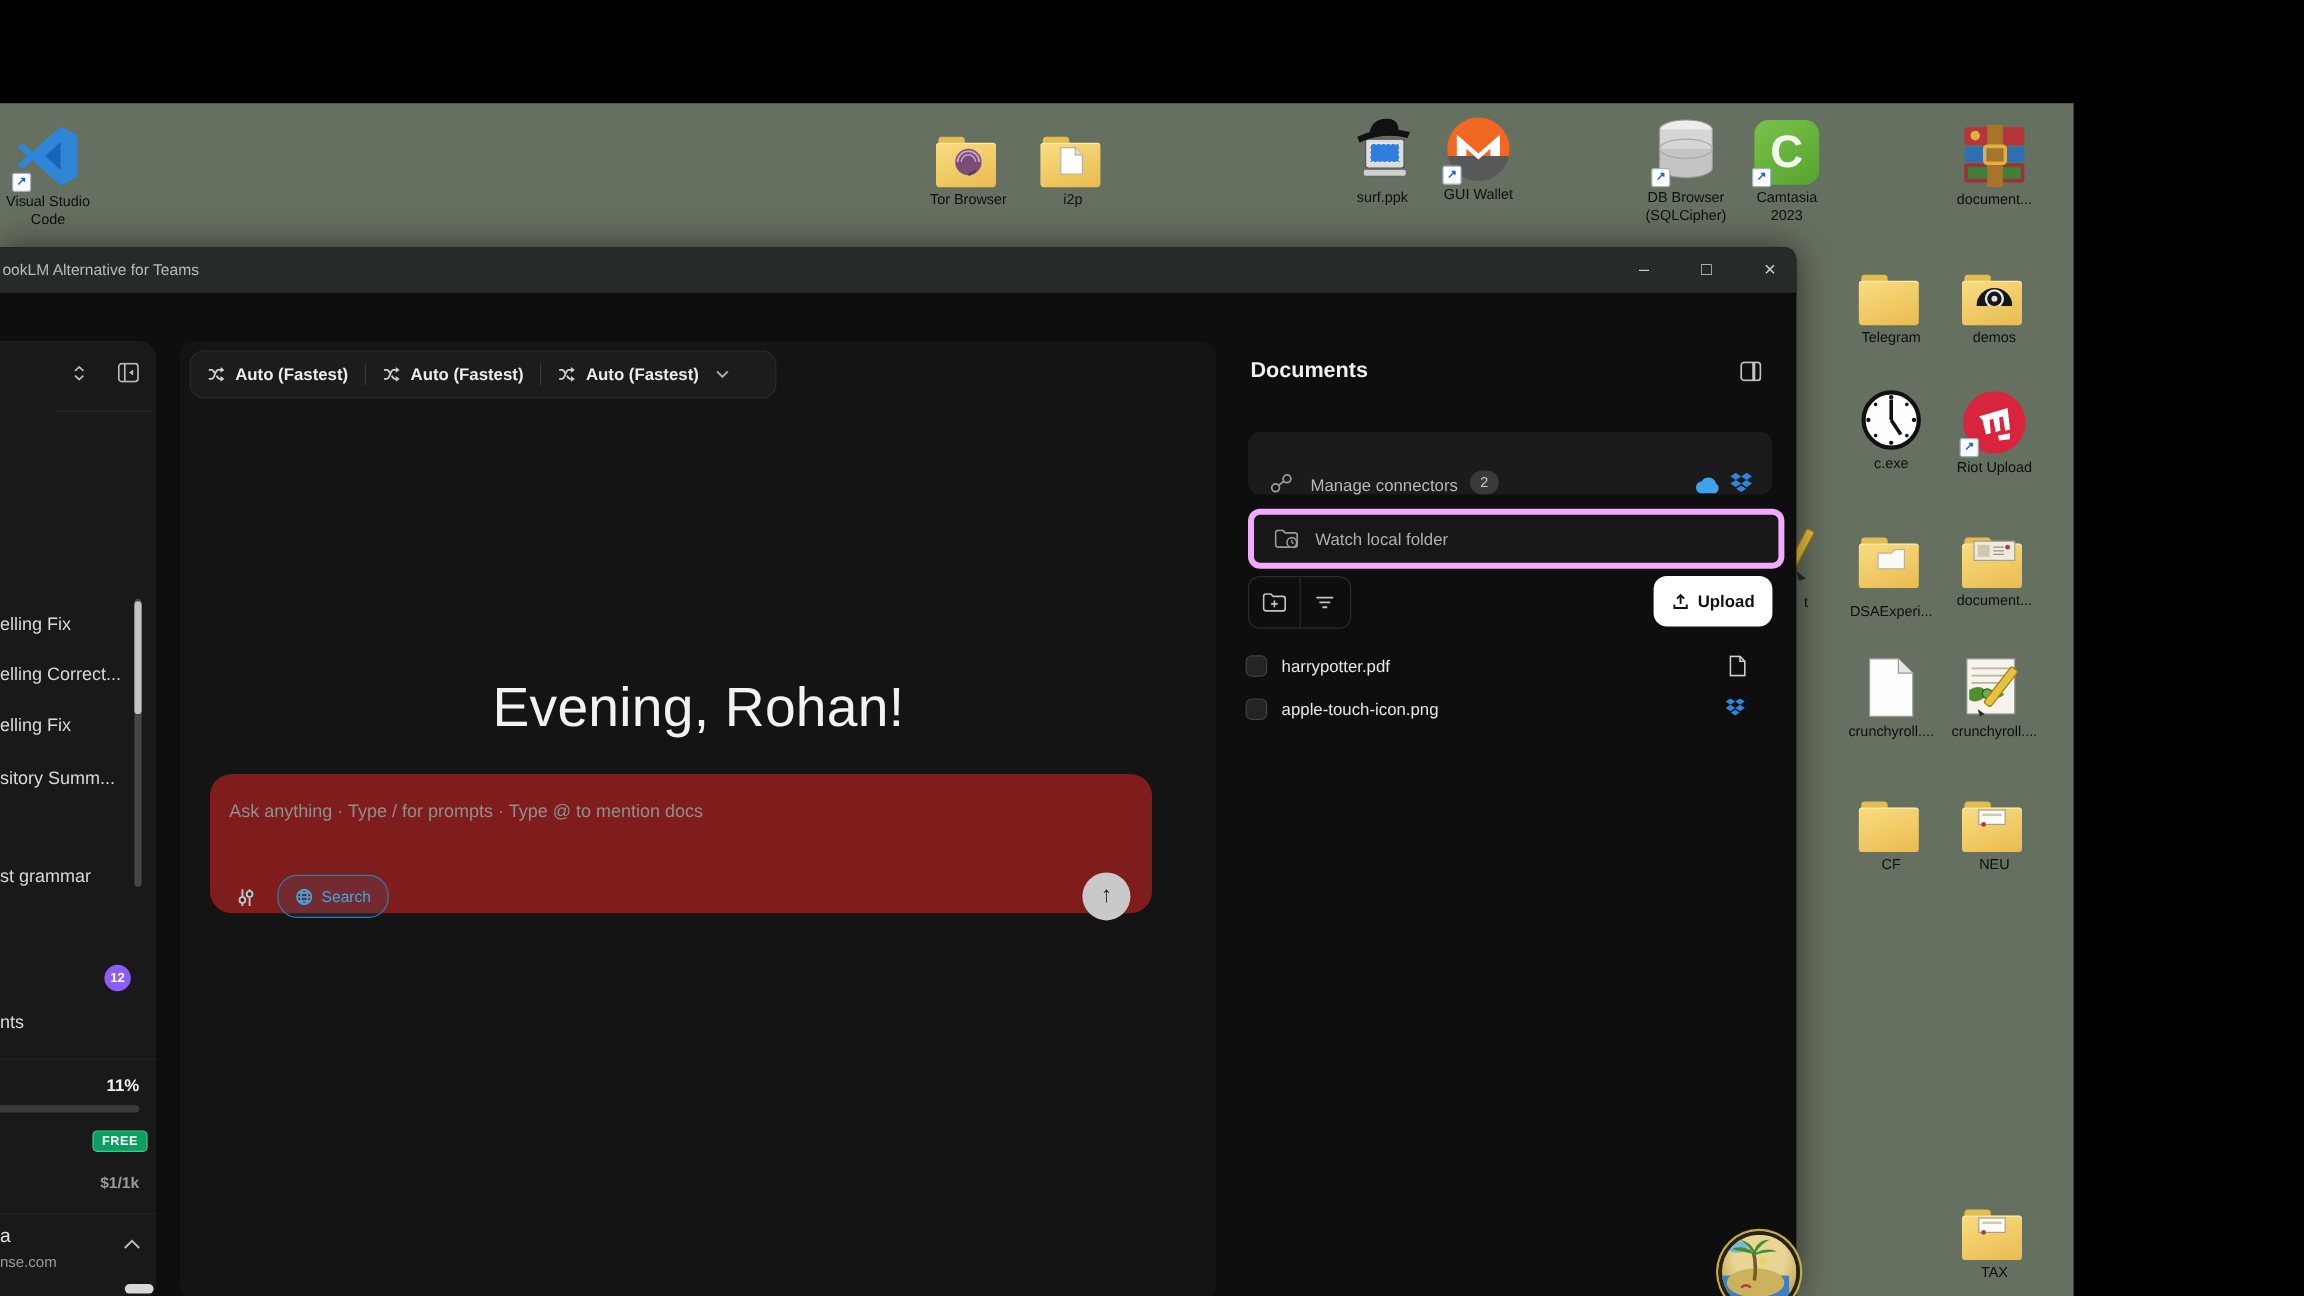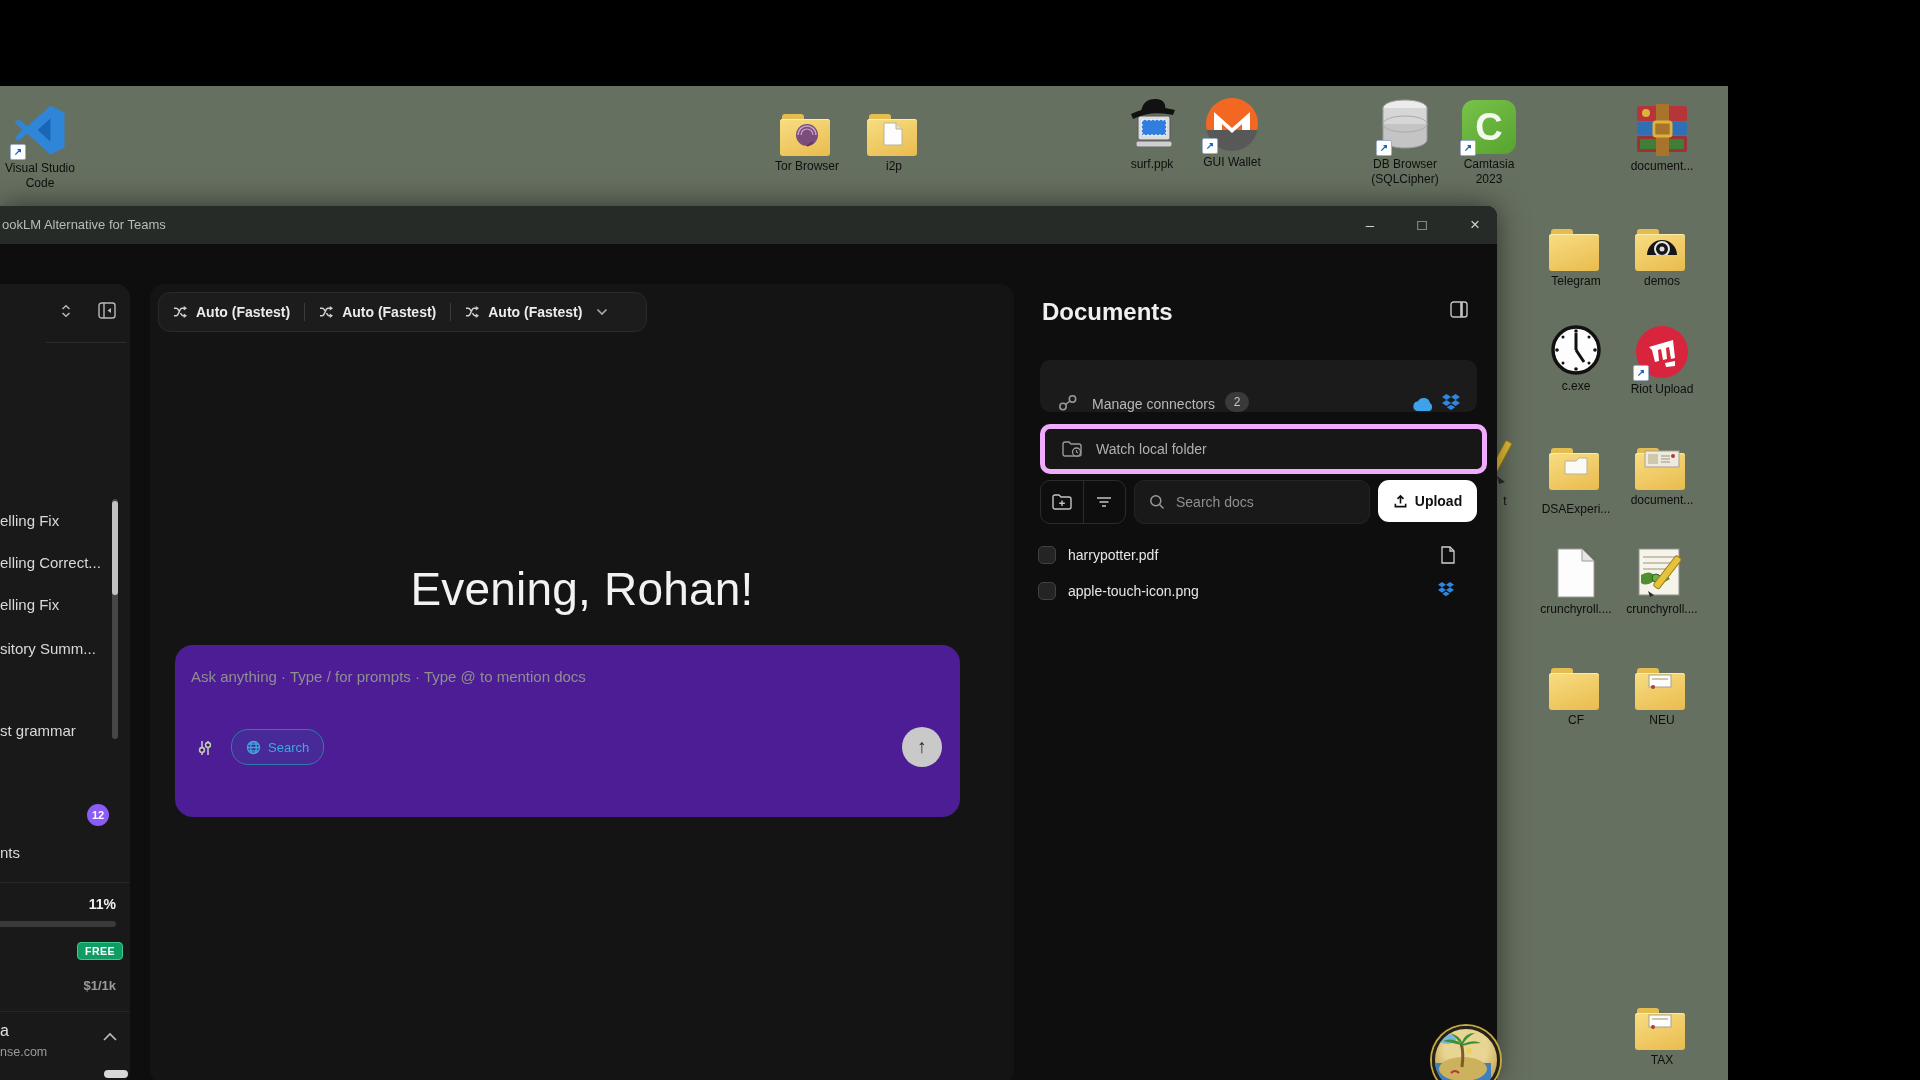--- a/index.html
+++ b/index.html
@@ -35,31 +35,31 @@
   
   #model-group{position:absolute;left:8px;top:8px;width:487px;height:38px;background:#1c1c1c;
                border:1px solid #2a2a2a;border-radius:12px;display:flex;align-items:center;}
   .model-btn{display:flex;align-items:center;gap:8px;padding:0 14px;height:100%;cursor:pointer;}
   .model-btn span{font-size:14px;font-weight:bold;color:#ececec;}
   .vsep{width:1px;height:18px;background:#3a3a3a;}
 
   #greeting{position:absolute;left:0;top:278px;width:100%;text-align:center;
             font-size:46px;font-weight:500;color:#f2f2f2;letter-spacing:.2px;}
 
-  #ask-card{position:absolute;left:25px;top:361px;width:785px;height:172px;background:#4c1d95;border-radius:18px;}
+  #ask-card{position:absolute;left:25px;top:361px;width:785px;height:116px;background:#7f1d1d;border-radius:18px;}
   #ask-ph{position:absolute;left:16px;top:23px;font-size:15px;color:#8f8f8f;}
   #search-pill{position:absolute;left:56px;top:84px;height:34px;padding:0 14px;display:flex;align-items:center;gap:7px;
                border:1px solid #2e7da8;background:rgba(46,125,168,.14);border-radius:17px;cursor:pointer;}
   #search-pill span{color:#3fa7dd;font-size:13px;}
   #send-btn{position:absolute;right:18px;top:82px;width:40px;height:40px;border-radius:50%;background:#c9c9c9;
             color:#2b2b2b;font-size:19px;font-weight:bold;text-align:center;line-height:40px;cursor:pointer;}
 
   
   .doc-row{position:absolute;left:1040px;width:437px;border-radius:10px;display:flex;align-items:center;}
-  #docs-title{position:absolute;left:1042px;top:92px;font-size:24px;font-weight:bold;color:#f0f0f0;}
+  #docs-title{position:absolute;left:1042px;top:92px;font-size:18px;font-weight:bold;color:#f0f0f0;}
   .badge-num{min-width:20px;height:20px;border-radius:10px;background:#3a3a3a;color:#c9c9c9;font-size:12px;
              display:flex;align-items:center;justify-content:center;padding:0 2px;}
   #upload-btn{position:absolute;left:1378px;top:274px;width:99px;height:42px;background:#fff;border-radius:11px;
               display:flex;align-items:center;justify-content:center;gap:7px;cursor:pointer;}
   #upload-btn span{font-size:14px;font-weight:bold;color:#111;}
   .file-row{position:absolute;left:1030px;width:447px;height:34px;display:flex;align-items:center;}
   .cbx{width:16px;height:16px;border-radius:5px;border:1.5px solid #414141;background:#242424;margin-left:8px;}
   .fname{margin-left:12px;font-size:14px;color:#e6e6e6;}
   .ficon-right{position:absolute;right:22px;top:8px;}
 
@@ -502,27 +502,20 @@
           <path d="M10 6.5 V12 M7.2 9.2 H12.8" stroke="#c3c3c3" stroke-width="1.4"></path>
         </svg>
       </div>
       <div style="width:1px;height:42px;background:#2b2b2b;"></div>
       <div style="flex:1;display:flex;justify-content:center;">
         <svg width="16" height="12" viewBox="0 0 16 12">
           <path d="M1 2 H15 M3.5 6 H12.5 M6 10 H10" stroke="#c3c3c3" stroke-width="1.6"></path>
         </svg>
       </div>
     </div>
-    <div class="abs" style="left:1134px;top:274px;width:234px;height:42px;background:#191919;border:1px solid #242424;border-radius:10px;display:flex;align-items:center;">
-      <svg style="margin-left:14px;" width="16" height="16" viewBox="0 0 16 16">
-        <circle cx="6.8" cy="6.8" r="5" fill="none" stroke="#9a9a9a" stroke-width="1.5"></circle>
-        <path d="M10.5 10.5 L14.5 14.5" stroke="#9a9a9a" stroke-width="1.5"></path>
-      </svg>
-      <span style="margin-left:11px;font-size:14px;color:#8f8f8f;">Search docs</span>
-    </div>
     <div id="upload-btn">
       <svg width="15" height="15" viewBox="0 0 16 16">
         <path d="M8 10 V2.5 M4.8 5.2 L8 2 L11.2 5.2" fill="none" stroke="#111" stroke-width="1.7"></path>
         <path d="M2.5 10.5 V13.5 H13.5 V10.5" fill="none" stroke="#111" stroke-width="1.7"></path>
       </svg>
       <span>Upload</span>
     </div>
 
     <div class="file-row" style="top:332px;">
       <div class="cbx"></div>

